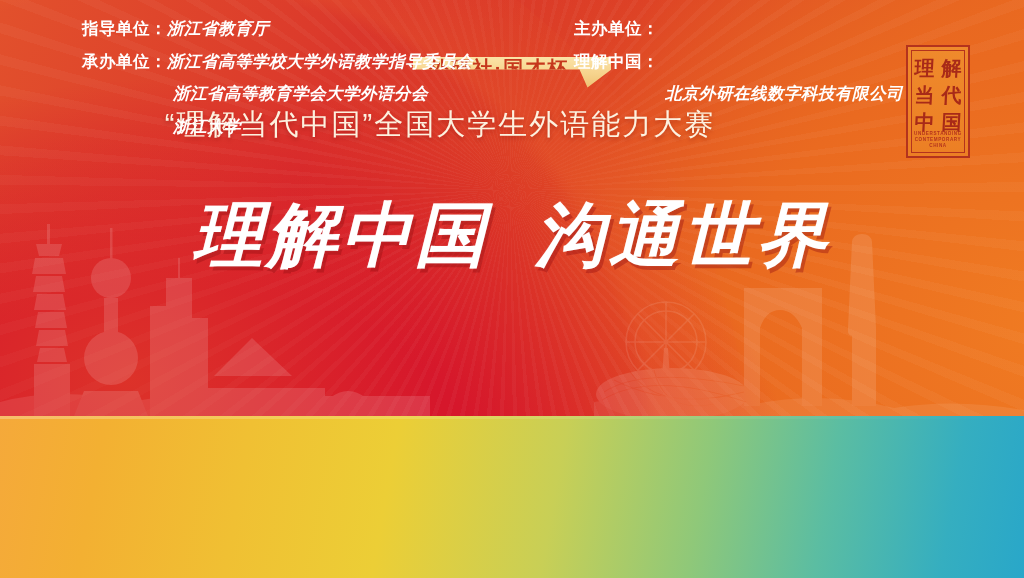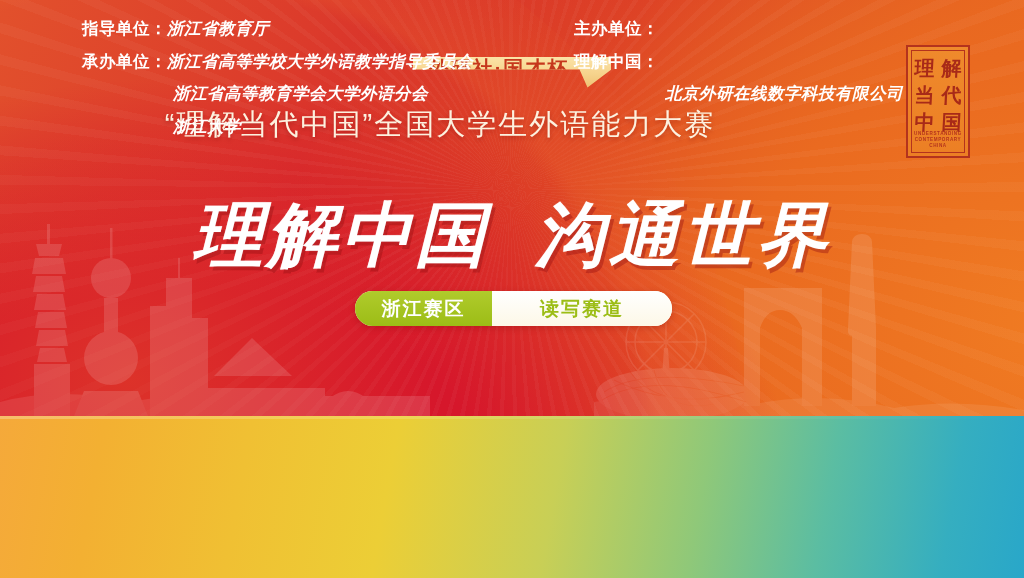--- a/index.html
+++ b/index.html
@@ -233,24 +233,20 @@
         <span>外研社·国才杯</span>
       </div>
     </div>
 
     <div class="subtitle">“理解当代中国”全国大学生外语能力大赛</div>
 
     <div class="slogan">
       <span>理解中国</span><span class="gap"></span><span>沟通世界</span>
     </div>
 
-    <div class="badge">
-      <div class="badge-left">浙江赛区</div>
-      <div class="badge-right">读写赛道</div>
-    </div>
 
     <div class="logo">
       <div class="logo-inner">
         <div class="logo-chars">
           <i>理</i>
           <i>解</i>
           <i>当</i>
           <i>代</i>
           <i>中</i>
           <i>国</i>

